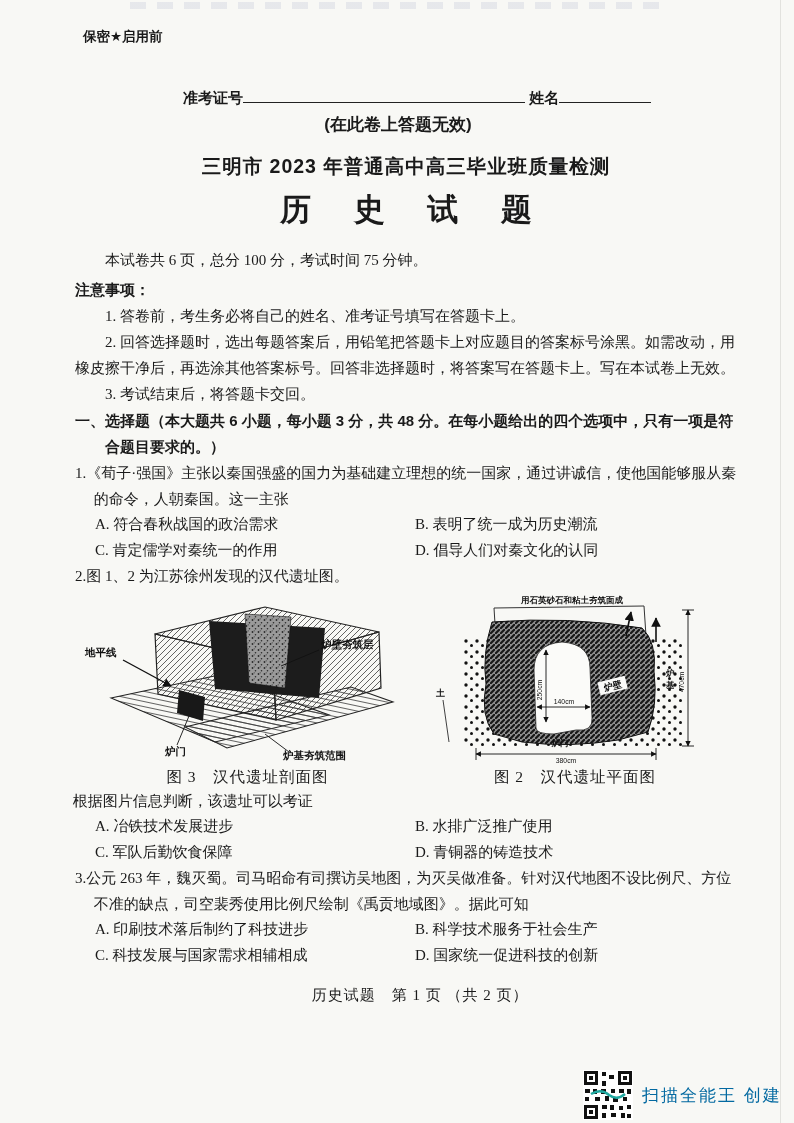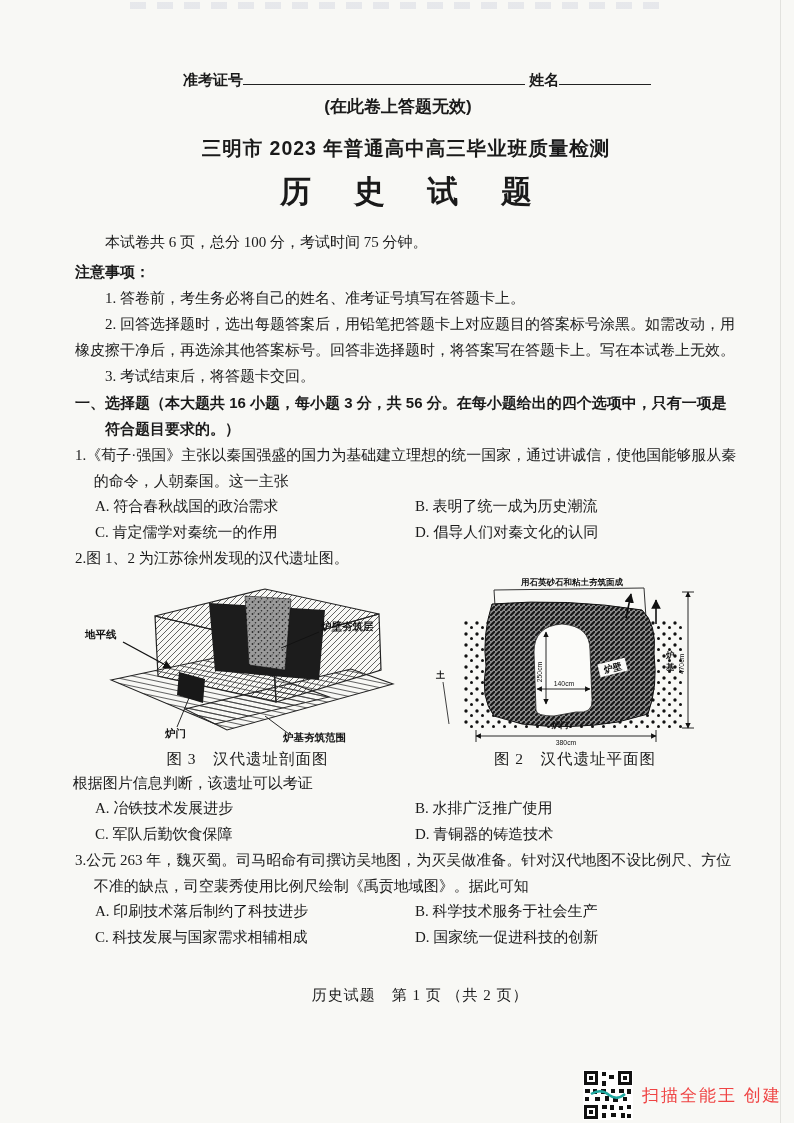--- a/index.html
+++ b/index.html
@@ -26,51 +26,52 @@
   .qstem{font-size:15px;line-height:25.5px;margin:1px 0 0 0;padding-left:1.25em;text-indent:-1.25em;}
   .opts{display:grid;grid-template-columns:320px auto;margin-left:20px;font-size:15px;line-height:25px;row-gap:1px;}
   .figrow{display:flex;margin-top:4px;}
   .figblock{display:flex;flex-direction:column;align-items:center;}
   .figblock.f1{width:335px;margin-left:5px;}
   .figblock.f2{width:320px;justify-content:flex-end;}
   .figcap{font-size:15.5px;margin-top:1px;letter-spacing:1px;}
   svg text{font-family:"Liberation Sans","DejaVu Sans",sans-serif;fill:#111;}
   .footer{position:absolute;top:986px;left:50px;width:740px;text-align:center;font-size:15px;letter-spacing:1px;}
   .scanbar{position:absolute;left:583px;top:1070px;display:flex;align-items:center;gap:9px;}
-  .scantext{font-family:"Liberation Sans","DejaVu Sans",sans-serif;font-size:17px;color:#ef4444;letter-spacing:2px;text-align:right;}
+  .scantext{font-family:"Liberation Sans","DejaVu Sans",sans-serif;font-size:17px;color:#0369a1;letter-spacing:2px;text-align:right;}
 </style>
 </head>
 <body>
 
 <div class="page">
   <div class="bleed"></div>
   <div class="edge-line"></div>
 
   <div class="content">
 
+    <div class="security hei">保密★启用前</div>
 
     <div class="idline hei">
       <span>准考证号</span><span class="blank b1"></span>
       <span>姓名</span><span class="blank b2"></span>
     </div>
 
     <div class="invalid hei">(在此卷上答题无效)</div>
 
     <div class="exam-title hei">三明市 2023 年普通高中高三毕业班质量检测</div>
 
     <div class="subject-title hei">历 史 试 题</div>
 
     <p class="paper-info">本试卷共 6 页，总分 100 分，考试时间 75 分钟。</p>
 
     <div class="notes-h hei">注意事项：</div>
     <p class="note">1. 答卷前，考生务必将自己的姓名、准考证号填写在答题卡上。</p>
     <p class="note">2. 回答选择题时，选出每题答案后，用铅笔把答题卡上对应题目的答案标号涂黑。如需改动，用橡皮擦干净后，再选涂其他答案标号。回答非选择题时，将答案写在答题卡上。写在本试卷上无效。</p>
     <p class="note">3. 考试结束后，将答题卡交回。</p>
 
-    <div class="sec-head hei">一、选择题（本大题共 16 小题，每小题 3 分，共 56 分。在每小题给出的四个选项中，只有一项是符合题目要求的。）</div>
+    <div class="sec-head hei">一、选择题（本大题共 6 小题，每小题 3 分，共 48 分。在每小题给出的四个选项中，只有一项是符合题目要求的。）</div>
 
     <p class="qstem"><span>1.</span><span>《荀子·强国》主张以秦国强盛的国力为基础建立理想的统一国家，通过讲诚信，使他国能够服从秦的命令，人朝秦国。这一主张</span></p>
     <div class="opts">
       <span>A. 符合春秋战国的政治需求</span>
       <span>B. 表明了统一成为历史潮流</span>
       <span>C. 肯定儒学对秦统一的作用</span>
       <span>D. 倡导人们对秦文化的认同</span>
     </div>
 
     <p class="qstem"><span>2.</span><span>图 1、2 为江苏徐州发现的汉代遗址图。</span></p>

